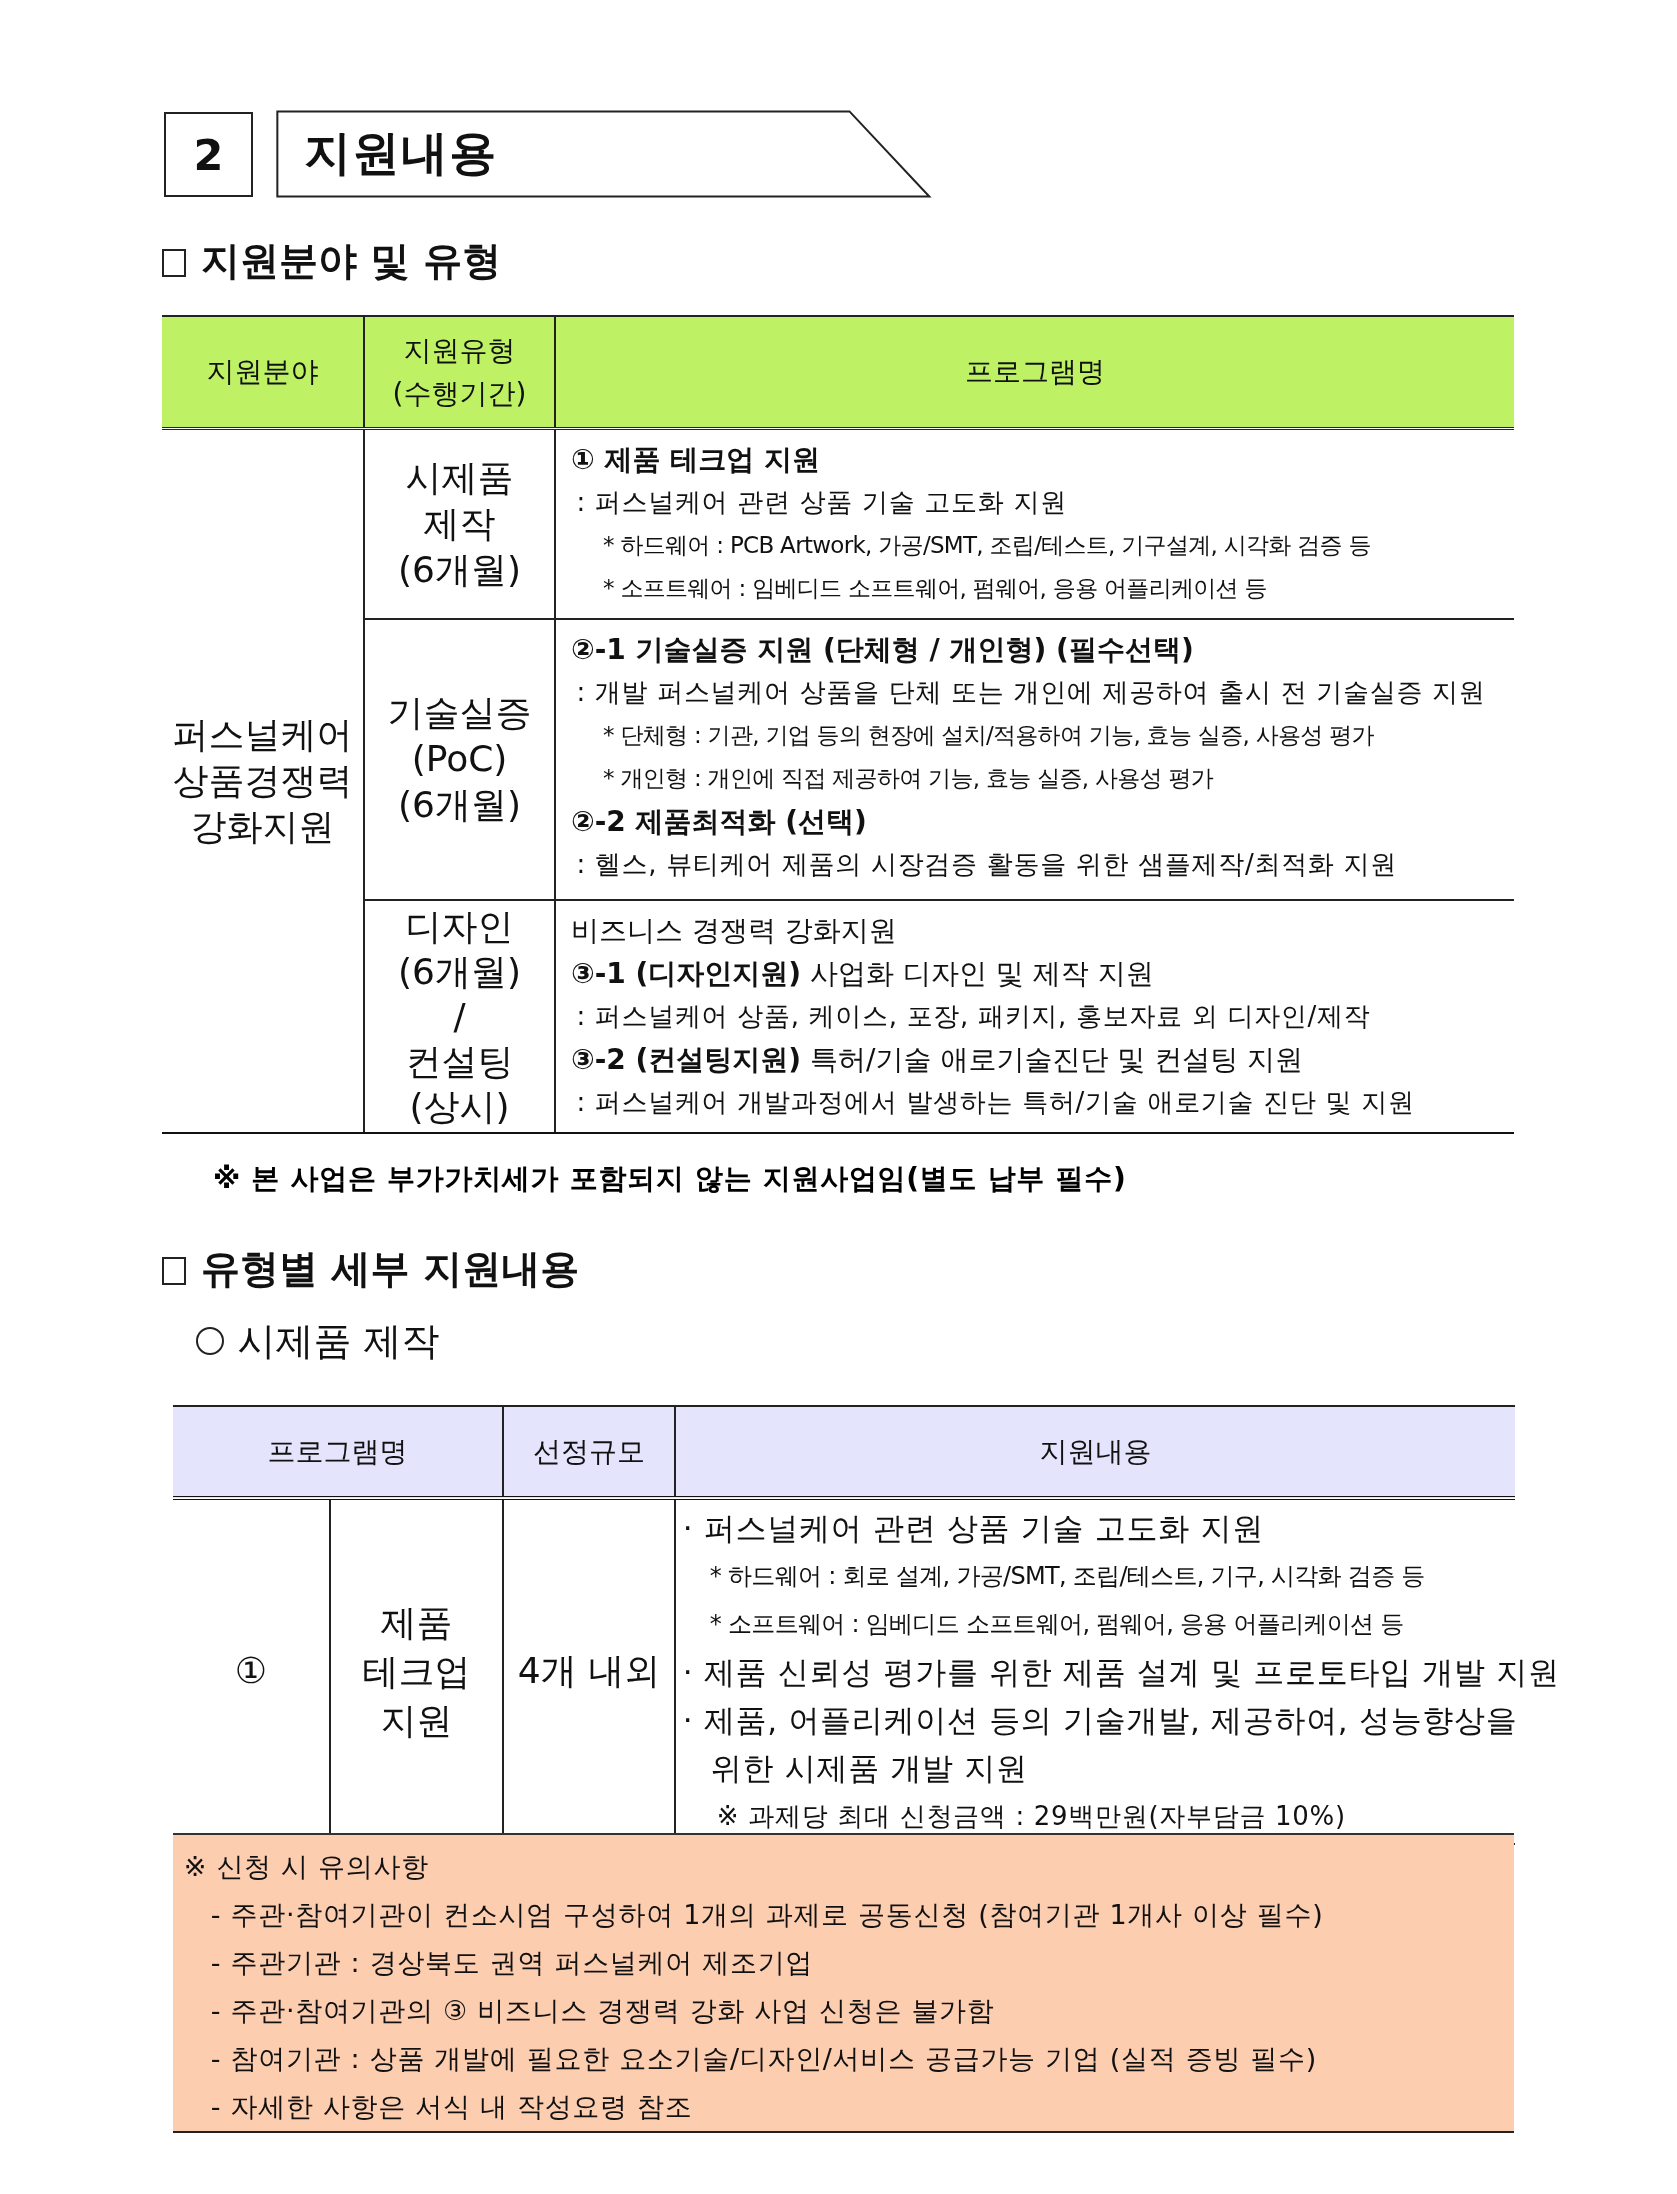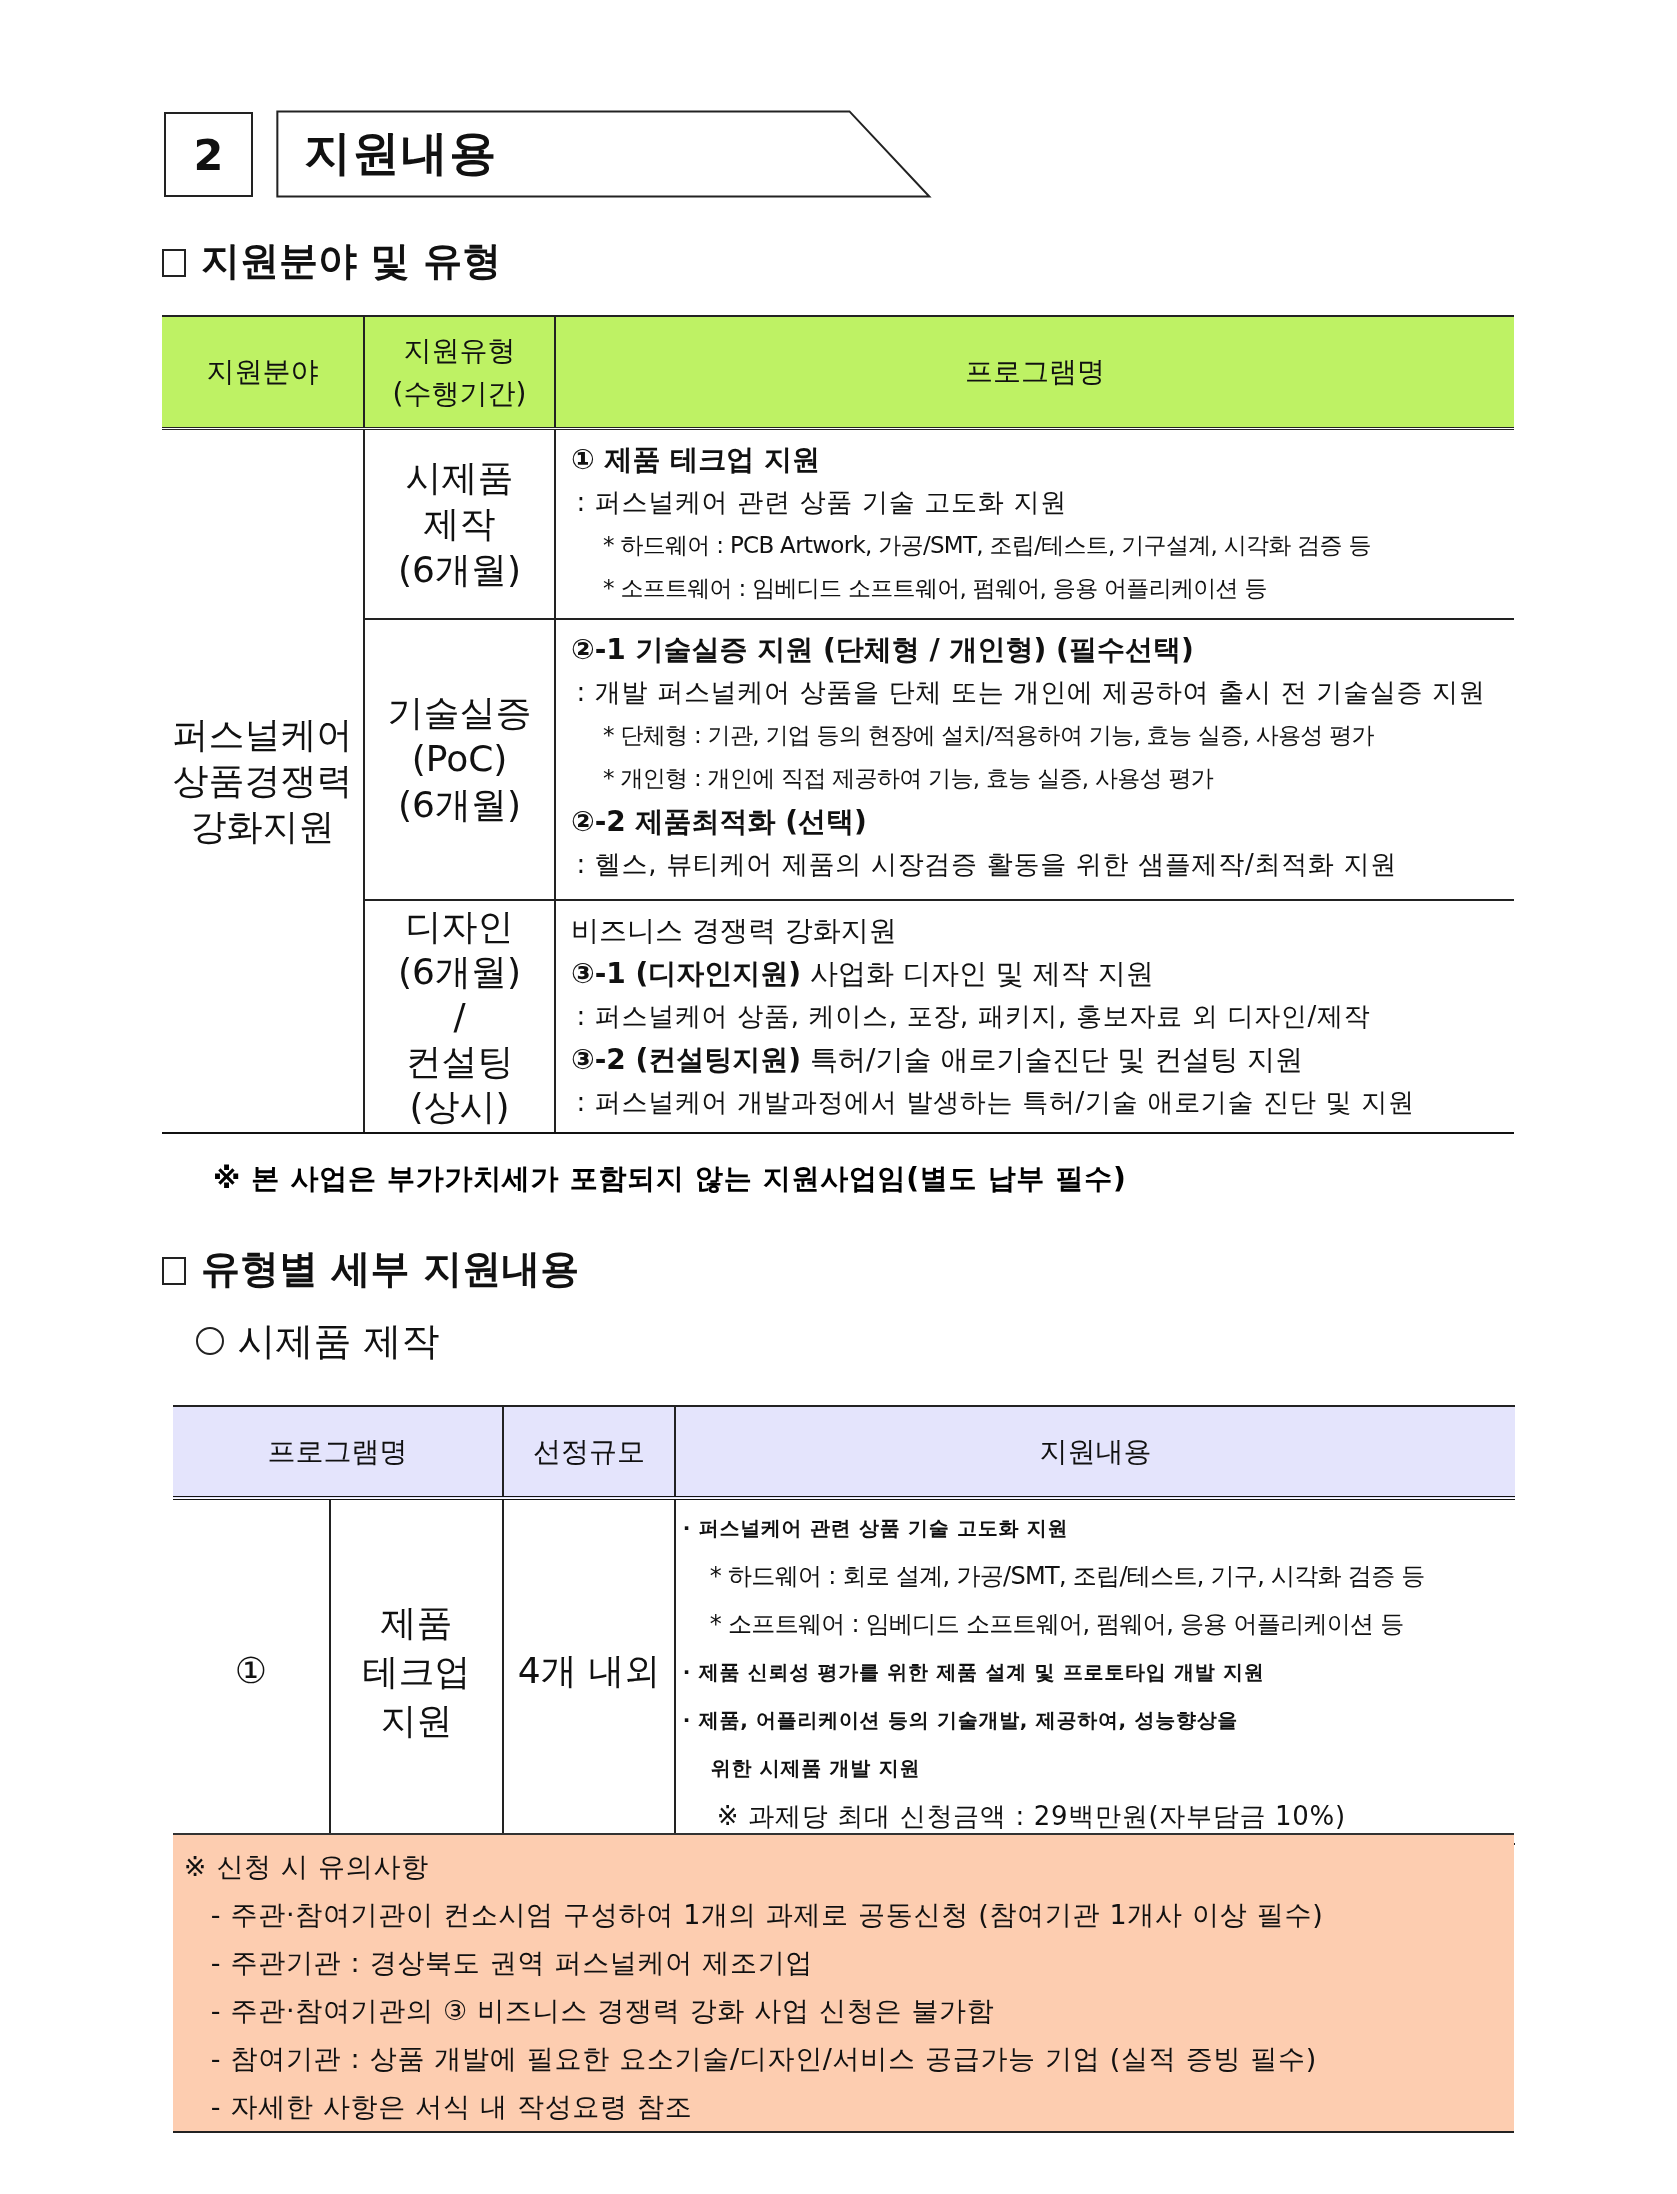--- a/index.html
+++ b/index.html
@@ -44,21 +44,21 @@
   
   .t2 { left:173px; top:1405px; width:1341px; }
   .t2 th, .t2 td { border:2px solid #222; padding:0; }
   .t2 tr > *:first-child { border-left:none; }
   .t2 tr > *:last-child { border-right:none; }
   .t2 thead tr { background:#e4e4fc; height:92px; border-top:2.7px solid #333; }
   .t2 thead th { font-weight:normal; font-size:28px; text-align:center; }
   .t2 thead { border-bottom:4.7px double #111; }
   .t2 .content { padding:4px 0 2.7px 6.8px; vertical-align:top; }
   .t2 .content .line { white-space:nowrap; line-height:48px; }
-  .t2 .b { font-weight:bold; font-size:20px; letter-spacing:0.7px; }
+  .t2 .b { font-weight:normal; font-size:31px; letter-spacing:0.7px; }
   .t2 .s { font-size:24px; padding-left:27px; letter-spacing:-0.7px; }
   .t2 .m { font-size:26px; padding-left:34px; letter-spacing:0.7px; }
   .t2 .cont { padding-left:28px; }
 
   .caution { left:173px; top:1833px; width:1341px; height:300px; background:#fdcdb0;
              border-top:2px solid #333; border-bottom:2.7px solid #222; box-sizing:border-box;
              padding:8px 0 0 10.8px; font-size:27px; letter-spacing:0.7px; }
   .caution .line { line-height:48px; white-space:nowrap; }
   .caution .item { padding-left:27px; }
 </style>

